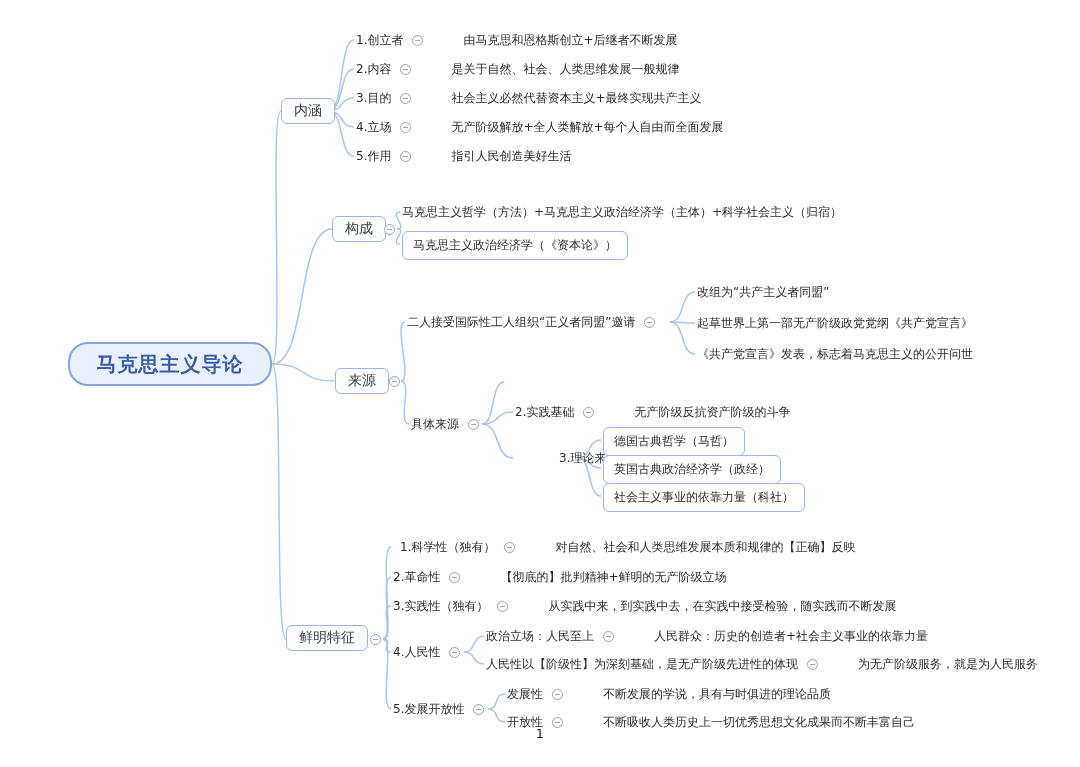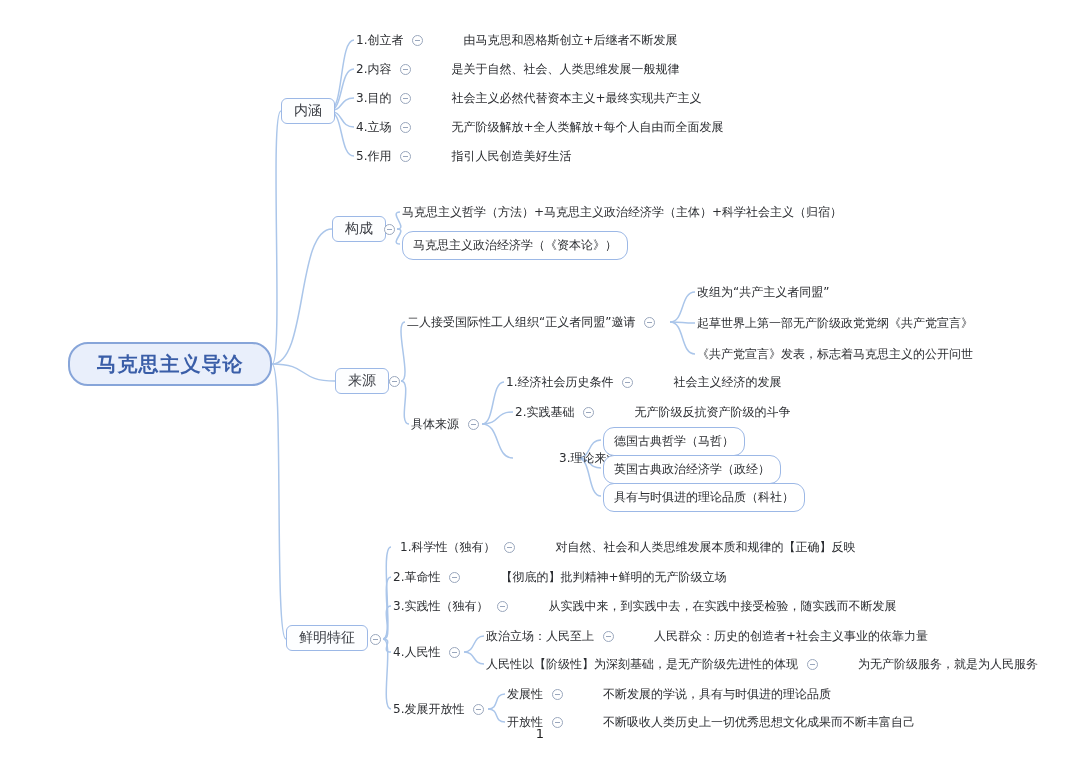--- a/index.html
+++ b/index.html
@@ -15,21 +15,21 @@
 
   .branch { position:absolute; display:flex; align-items:center; justify-content:center;
     background:#fdfeff; border:1.5px solid #9cb8e6; border-radius:6px;
     color:#3c3f46; font-size:14px; padding:3px 12px; white-space:nowrap; cursor:pointer; }
 
   .row { position:absolute; display:flex; align-items:center; gap:9px;
     font-size:12px; color:#2b2d31; white-space:nowrap; height:18px; }
   .row .lbl, .row .dtl { cursor:pointer; }
   .row .dtl { margin-left:3px;padding-left:28px; }
 
-  .boxed { position:absolute; border:1.5px solid #9cb8e6; border-radius:11px; background:#fff;
+  .boxed { position:absolute; border:1.5px solid #9cb8e6; border-radius:6px; background:#fff;
     padding:5px 10px; font-size:12px; color:#2b2d31; white-space:nowrap; cursor:pointer;text-align:right; }
 
   .toggle { width:11px; height:11px; flex:none; display:inline-block; position:relative;
     border:1px solid #9aa7bd; border-radius:50%; background:#fff; cursor:pointer; }
   .toggle::after { content:""; position:absolute; left:2px; right:2px; top:4px; height:1px; background:#9aa7bd; }
   .toggle.abs { position:absolute; }
 
   .pagenum { position:absolute; left:0; right:0; top:726px; text-align:center;
     font-size:13px; color:#1f1f1f; }
 </style>
@@ -125,36 +125,31 @@
     <span class="lbl">起草世界上第一部无产阶级政党党纲《共产党宣言》</span>
   </div>
   <div class="row" style="left:697px;top:345px;">
     <span class="lbl">《共产党宣言》发表，标志着马克思主义的公开问世</span>
   </div>
 
   <div class="row" style="left:411px;top:415px;">
     <span class="lbl">具体来源</span>
     <span class="toggle"></span>
   </div>
-  <div class="row" style="left:506px;top:373px;">
-    <span class="lbl">1.经济社会历史条件</span>
-    <span class="toggle"></span>
-    <span class="dtl">社会主义经济的发展</span>
-  </div>
   <div class="row" style="left:515px;top:403px;">
     <span class="lbl">2.实践基础</span>
     <span class="toggle"></span>
     <span class="dtl">无产阶级反抗资产阶级的斗争</span>
   </div>
   <div class="row" style="left:515px;top:449px;margin-left:44px;">
     <span class="lbl">3.理论来源</span>
   </div>
   <div class="boxed" style="left:603px;top:427px;">德国古典哲学（马哲）</div>
   <div class="boxed" style="left:603px;top:455px;">英国古典政治经济学（政经）</div>
-  <div class="boxed" style="left:603px;top:483px;">具有与时俱进的理论品质（科社）</div>
+  <div class="boxed" style="left:603px;top:483px;">社会主义事业的依靠力量（科社）</div>
 
   <div class="row" style="left:400px;top:538px;">
     <span class="lbl">1.科学性（独有）</span>
     <span class="toggle"></span>
     <span class="dtl">对自然、社会和人类思维发展本质和规律的【正确】反映</span>
   </div>
   <div class="row" style="left:393px;top:568px;">
     <span class="lbl">2.革命性</span>
     <span class="toggle"></span>
     <span class="dtl">【彻底的】批判精神+鲜明的无产阶级立场</span>

